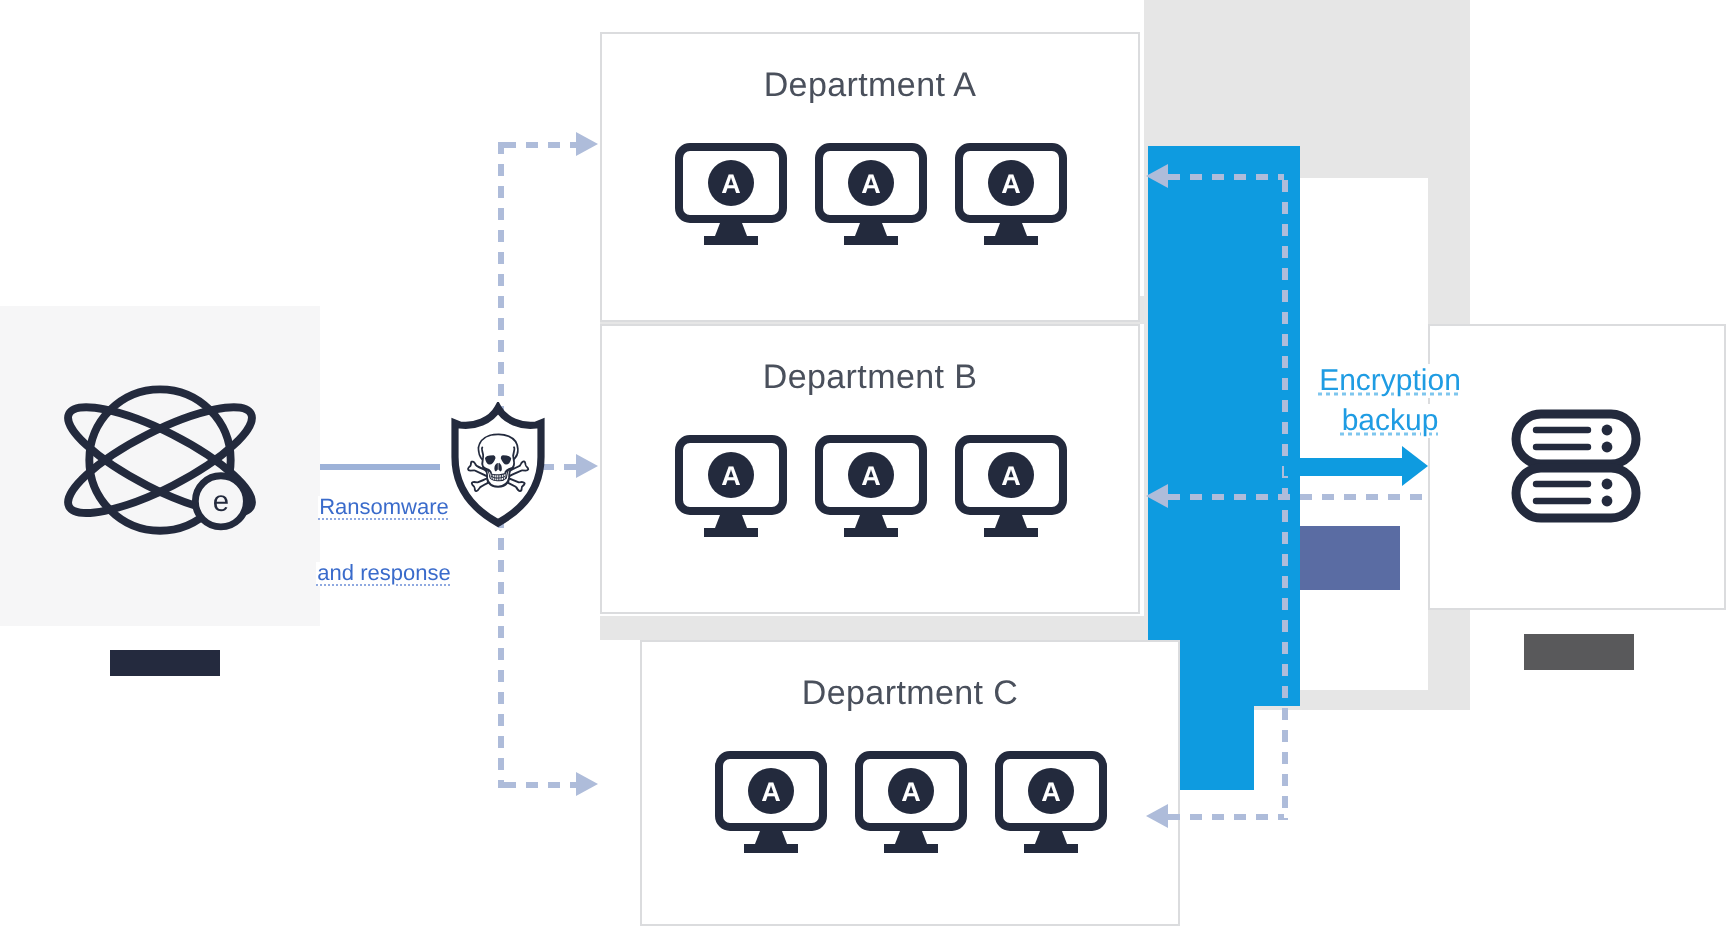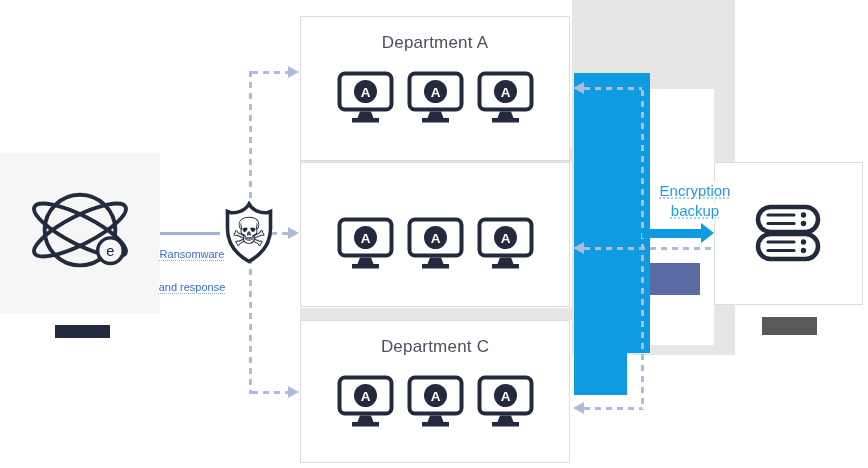--- a/index.html
+++ b/index.html
@@ -14,21 +14,21 @@
   .strip-bc{left:300px;top:308px;width:274px;height:12px;}
 
   
   .left-card{left:0;top:153px;width:160px;height:160px;background:#f6f6f7;z-index:2;}
   .internet-label-bar{left:55px;top:325px;width:55px;height:13px;background:#242a3e;z-index:3;}
 
   
   .dept-card{left:300px;width:270px;background:#ffffff;border:1px solid #dbdcde;box-sizing:border-box;z-index:3;}
   .dept-a{top:16px;height:145px;}
   .dept-b{top:162px;height:145px;}
-  .dept-c{top:320px;height:143px;}
+  .dept-c{top:320px;height:143px;margin-left:20px;}
   .dept-title{margin-top:16px;text-align:center;font-size:17px;color:#4a505c;letter-spacing:0.2px;}
   .monitors-row{position:absolute;top:54px;left:0;right:0;display:flex;justify-content:center;gap:13px;}
 
   
   .blue-bar{left:574px;top:73px;width:76px;height:280px;background:#0e9be0;z-index:2;}
   .blue-bar-ext{left:574px;top:353px;width:53px;height:42px;background:#0e9be0;z-index:2;}
 
   
   .encryption-card{left:650px;top:89px;width:64px;height:256px;background:#ffffff;z-index:3;}
   .server-card{left:714px;top:162px;width:149px;height:143px;background:#ffffff;border:1px solid #dbdcde;box-sizing:border-box;z-index:3;}
@@ -139,20 +139,21 @@
         <rect x="2.5" y="2.5" width="52" height="36" rx="5.5" fill="#ffffff" stroke="#232a3d" stroke-width="4"></rect>
         <circle cx="28.5" cy="20.5" r="11.5" fill="#232a3d"></circle>
         <text x="28.5" y="25.5" font-size="13.5" font-weight="bold" fill="#ffffff" text-anchor="middle">A</text>
         <polygon points="23,40.5 34,40.5 36.5,47 20.5,47" fill="#232a3d"></polygon>
         <rect x="15" y="47" width="27" height="4.5" fill="#232a3d"></rect>
       </svg>
     </div>
   </div>
 
   <div class="abs dept-card dept-b">
+    <div class="dept-title">Department B</div>
     <div class="monitors-row">
       <svg width="57" height="53" viewBox="0 0 57 53">
         <rect x="2.5" y="2.5" width="52" height="36" rx="5.5" fill="#ffffff" stroke="#232a3d" stroke-width="4"></rect>
         <circle cx="28.5" cy="20.5" r="11.5" fill="#232a3d"></circle>
         <text x="28.5" y="25.5" font-size="13.5" font-weight="bold" fill="#ffffff" text-anchor="middle">A</text>
         <polygon points="23,40.5 34,40.5 36.5,47 20.5,47" fill="#232a3d"></polygon>
         <rect x="15" y="47" width="27" height="4.5" fill="#232a3d"></rect>
       </svg>
       <svg width="57" height="53" viewBox="0 0 57 53">
         <rect x="2.5" y="2.5" width="52" height="36" rx="5.5" fill="#ffffff" stroke="#232a3d" stroke-width="4"></rect>

